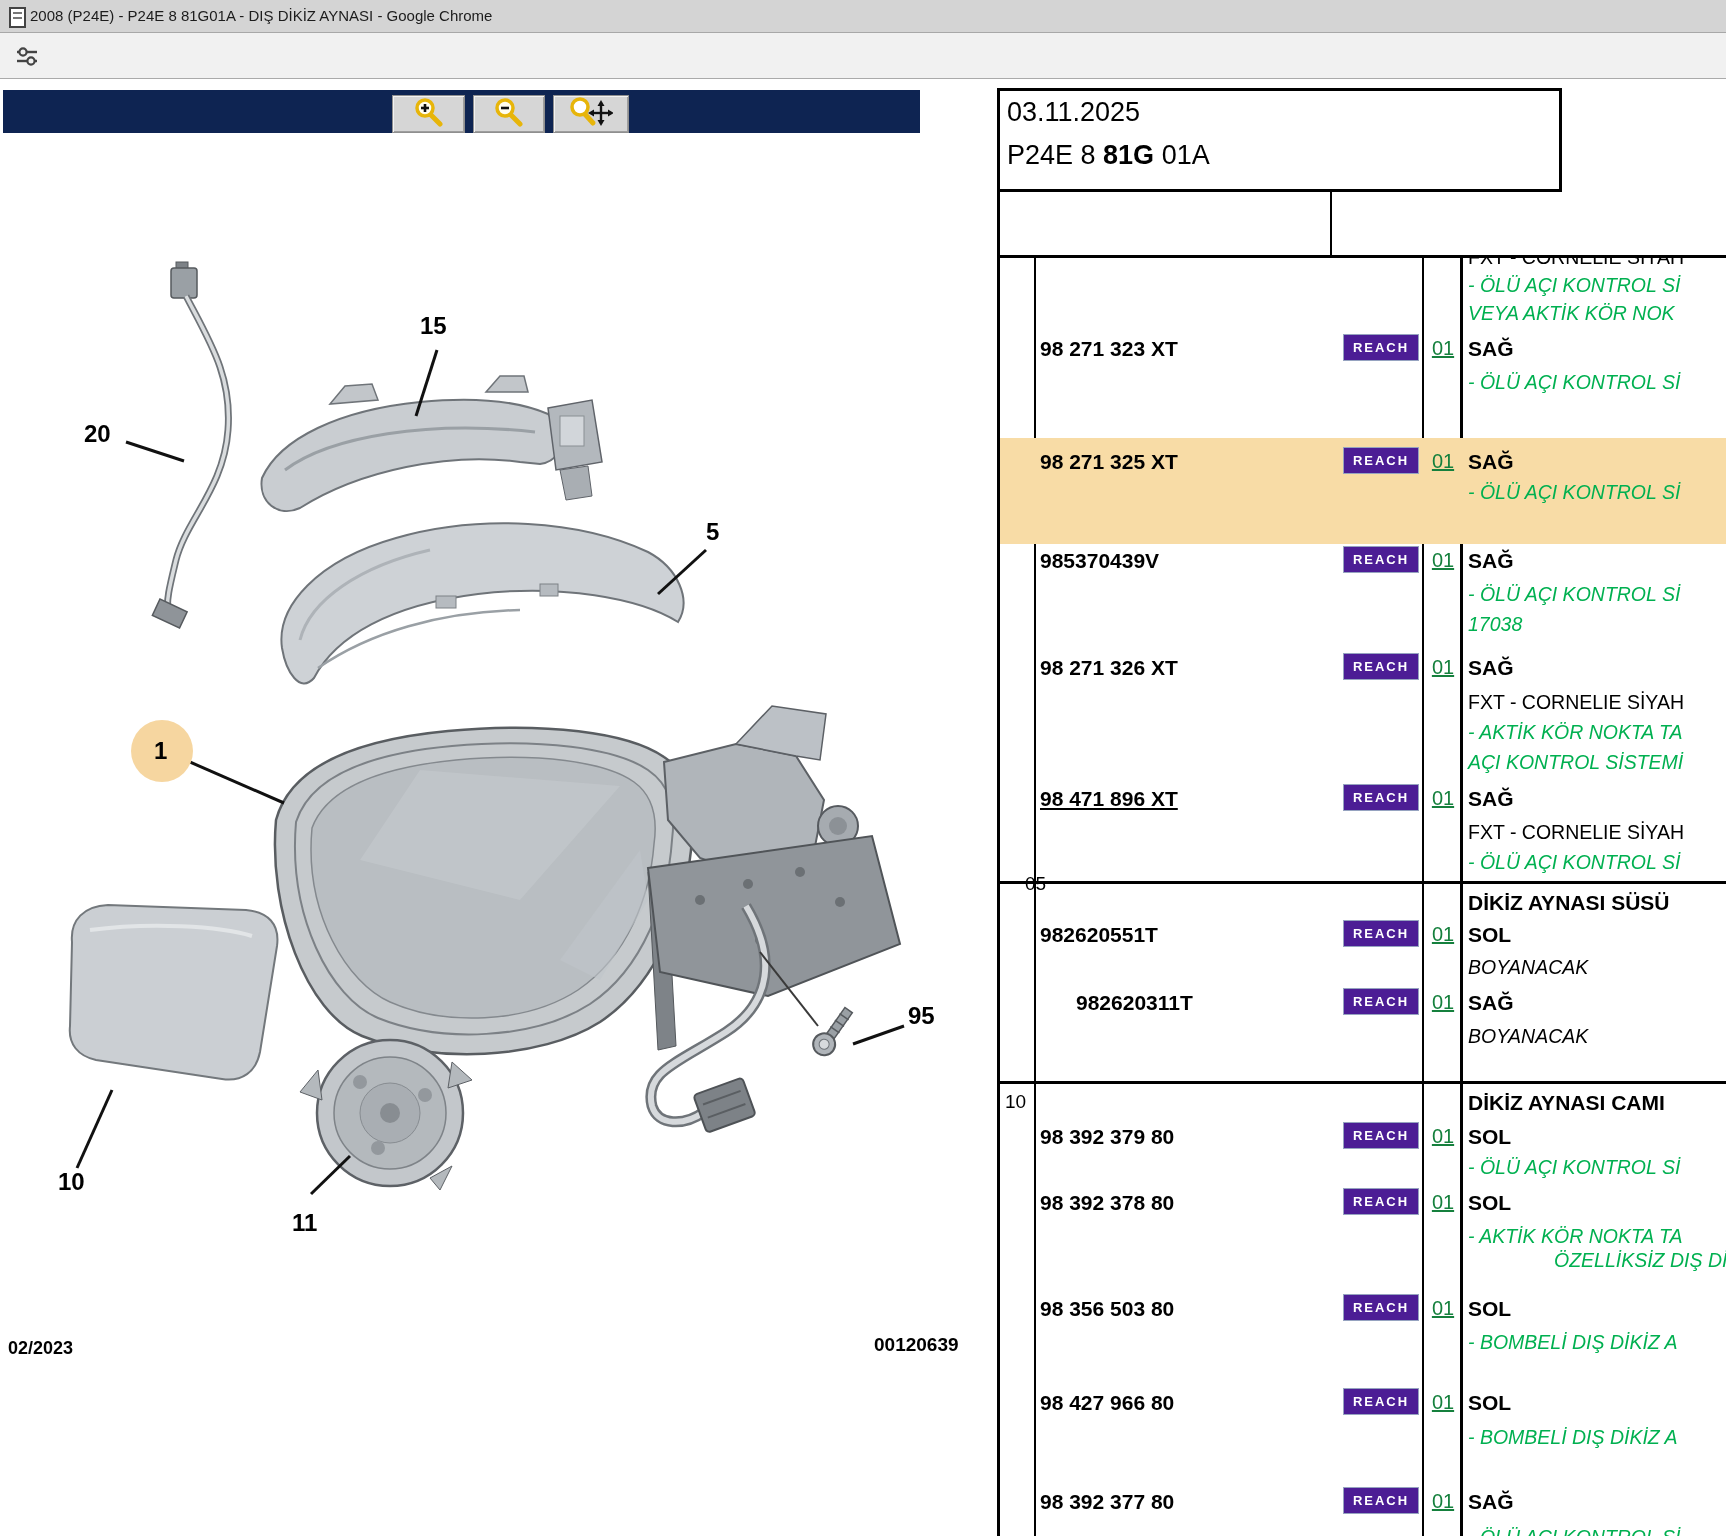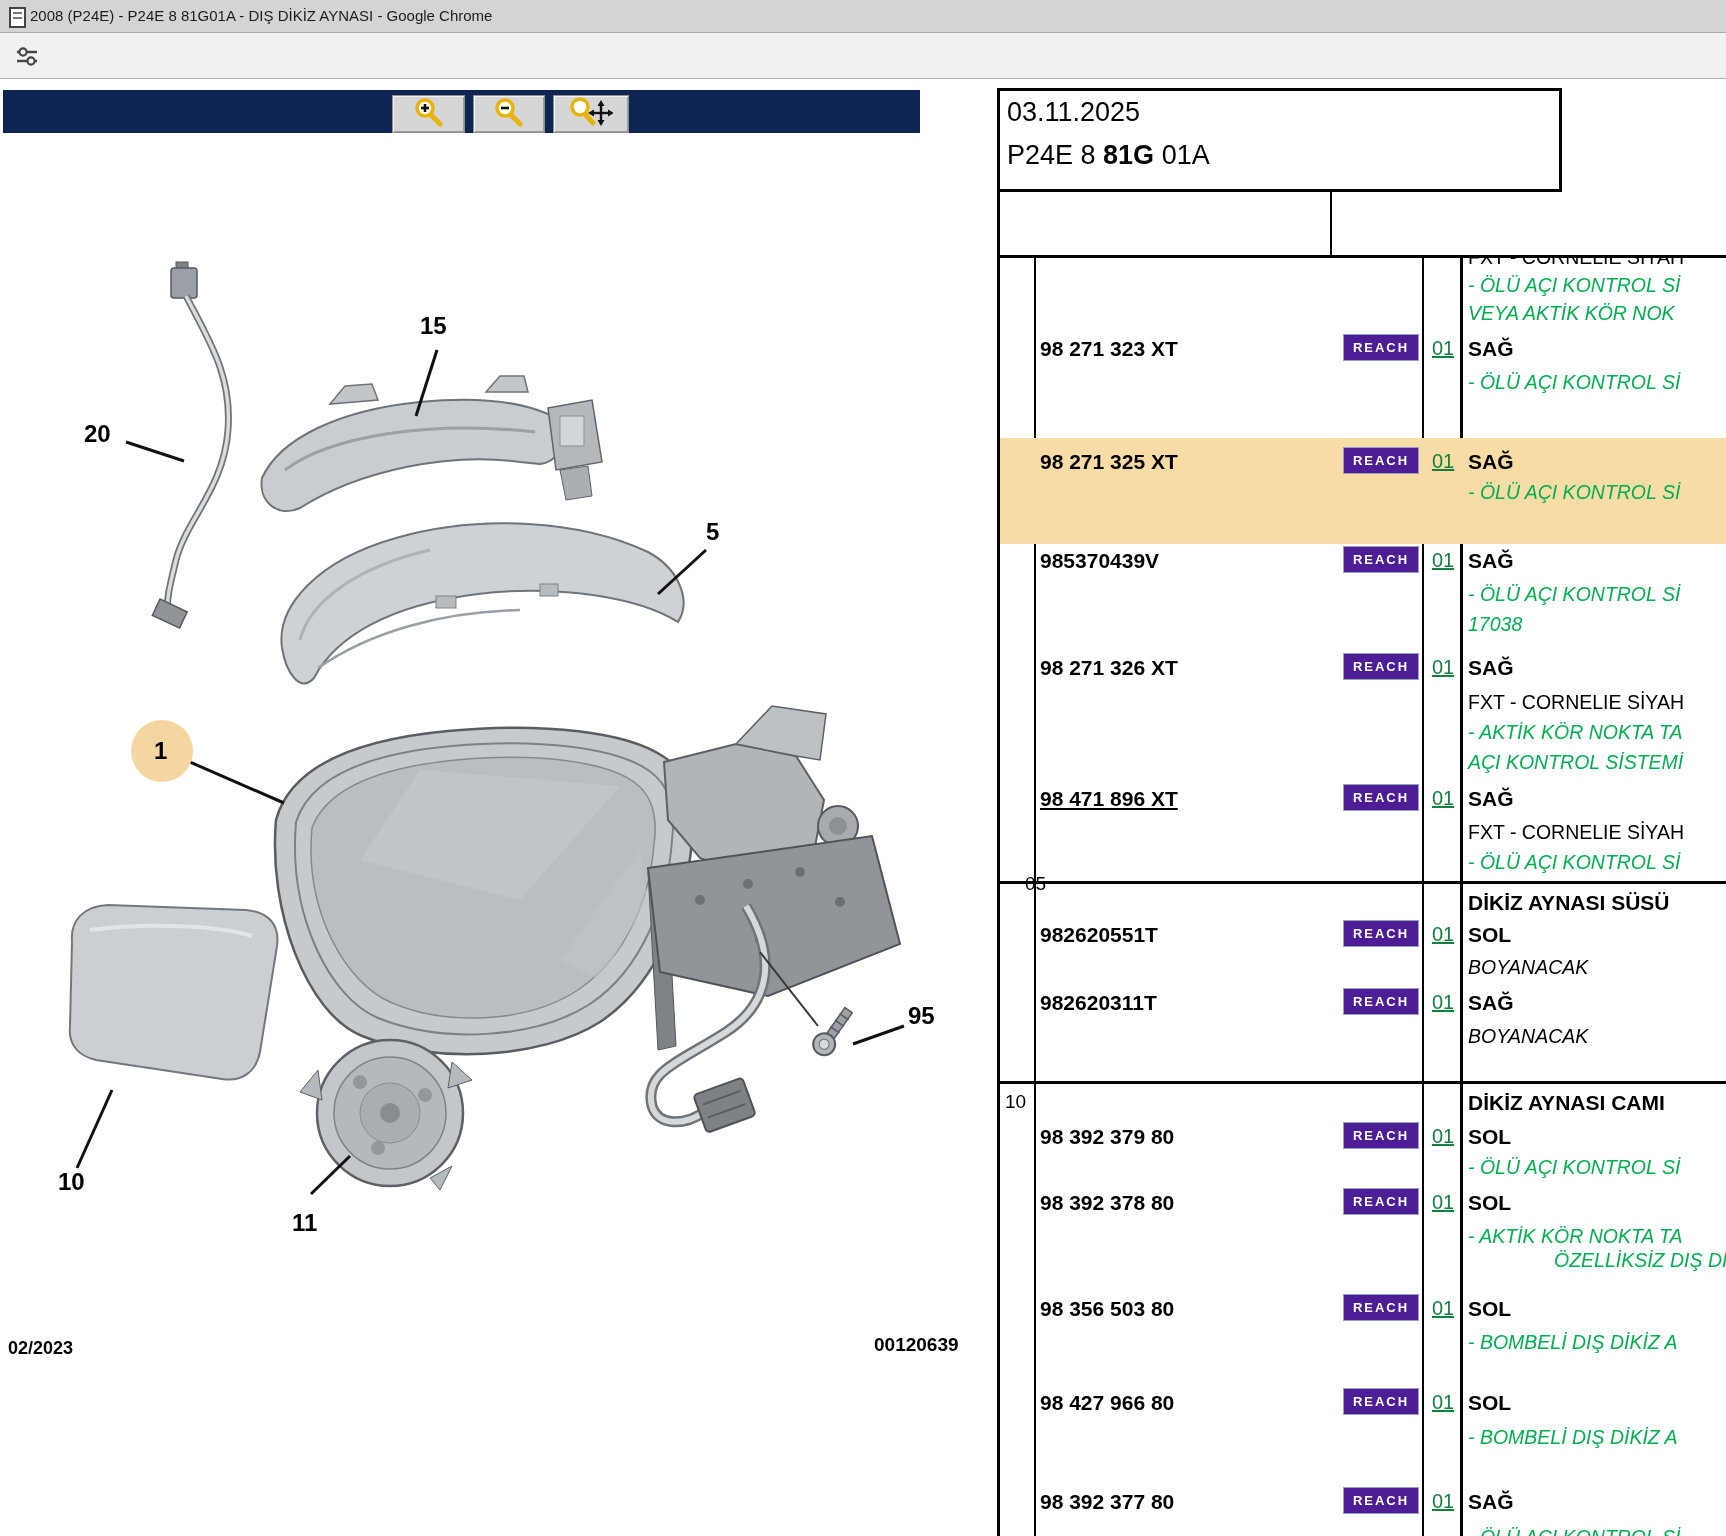--- a/index.html
+++ b/index.html
@@ -267,21 +267,21 @@
     <div class="abs side" style="left: 1468px; top: 787px;">SAĞ</div>
     <div class="abs k" style="left: 1468px; top: 821px;">FXT - CORNELIE SİYAH</div>
     <div class="abs g" style="left: 1468px; top: 851px;">- ÖLÜ AÇI KONTROL Sİ</div>
     <div class="abs sec-num" style="left: 1005px; top: 873px; margin-left: 20px;">05</div>
     <div class="abs sec-head" style="left: 1468px; top: 891px;">DİKİZ AYNASI SÜSÜ</div>
     <div class="abs pn" style="left: 1040px; top: 923px;">982620551T</div>
     <div class="badge" style="left: 1343px; top: 920px;">REACH</div>
     <div class="abs qty" style="left: 1426px; top: 923px; width: 34px; text-align: center;">01</div>
     <div class="abs side" style="left: 1468px; top: 923px;">SOL</div>
     <div class="abs ki" style="left: 1468px; top: 956px;">BOYANACAK</div>
-    <div class="abs pn" style="left: 1040px; top: 991px;">982620311T</div>
+    <div class="abs pn" style="left: 1076px; top: 991px;">982620311T</div>
     <div class="badge" style="left: 1343px; top: 988px;">REACH</div>
     <div class="abs qty" style="left: 1426px; top: 991px; width: 34px; text-align: center;">01</div>
     <div class="abs side" style="left: 1468px; top: 991px;">SAĞ</div>
     <div class="abs ki" style="left: 1468px; top: 1025px;">BOYANACAK</div>
     <div class="abs sec-num" style="left: 1005px; top: 1091px;">10</div>
     <div class="abs sec-head" style="left: 1468px; top: 1091px;">DİKİZ AYNASI CAMI</div>
     <div class="abs pn" style="left: 1040px; top: 1125px;">98 392 379 80</div>
     <div class="badge" style="left: 1343px; top: 1122px;">REACH</div>
     <div class="abs qty" style="left: 1426px; top: 1125px; width: 34px; text-align: center;">01</div>
     <div class="abs side" style="left: 1468px; top: 1125px;">SOL</div>

